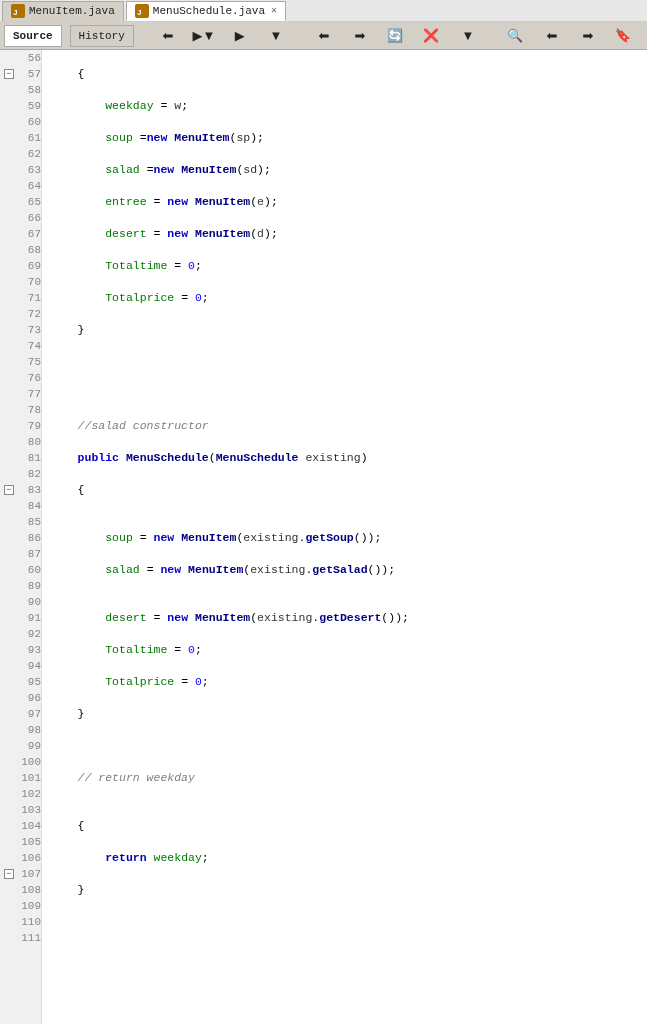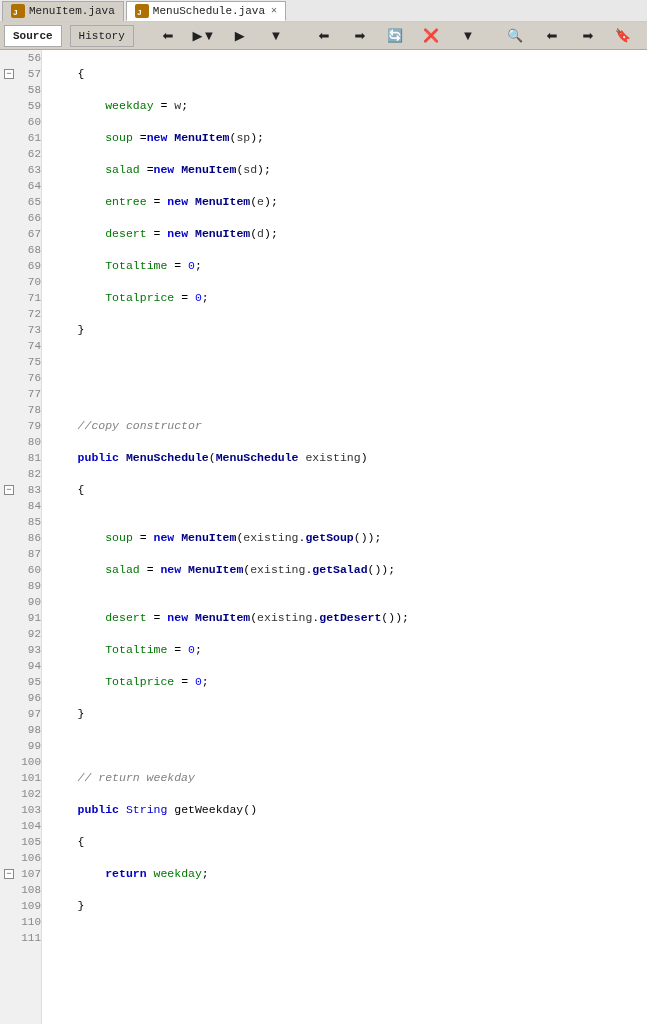--- a/index.html
+++ b/index.html
@@ -445,21 +445,21 @@
       <div class="code-line">        <span style="color:#007700">Totaltime</span> = <span class="num">0</span>;</div>
       <div class="code-line">&nbsp;</div>
       <div class="code-line">        <span style="color:#007700">Totalprice</span> = <span class="num">0</span>;</div>
       <div class="code-line">&nbsp;</div>
       <div class="code-line">    }</div>
       <div class="code-line">&nbsp;</div>
       <div class="code-line">&nbsp;</div>
       <div class="code-line">&nbsp;</div>
       <div class="code-line">&nbsp;</div>
       <div class="code-line">&nbsp;</div>
-      <div class="code-line"><span class="comment">    //copy constructor</span></div>
+      <div class="code-line"><span class="comment">    //salad constructor</span></div>
       <div class="code-line">&nbsp;</div>
       <div class="code-line">    <span class="kw">public</span> <span class="method">MenuSchedule</span>(<span class="method">MenuSchedule</span> <span style="color:#333">existing</span>)</div>
       <div class="code-line">&nbsp;</div>
       <div class="code-line">    {</div>
       <div class="code-line">&nbsp;</div>
       <div class="code-line">&nbsp;</div>
       <div class="code-line">        <span style="color:#007700">soup</span> = <span class="kw">new</span> <span class="method">MenuItem</span>(<span style="color:#333">existing</span>.<span class="method">getSoup</span>());</div>
       <div class="code-line">&nbsp;</div>
       <div class="code-line">        <span style="color:#007700">salad</span> = <span class="kw">new</span> <span class="method">MenuItem</span>(<span style="color:#333">existing</span>.<span class="method">getSalad</span>());</div>
       <div class="code-line">&nbsp;</div>
@@ -469,21 +469,20 @@
       <div class="code-line">        <span style="color:#007700">Totaltime</span> = <span class="num">0</span>;</div>
       <div class="code-line">&nbsp;</div>
       <div class="code-line">        <span style="color:#007700">Totalprice</span> = <span class="num">0</span>;</div>
       <div class="code-line">&nbsp;</div>
       <div class="code-line">    }</div>
       <div class="code-line">&nbsp;</div>
       <div class="code-line">&nbsp;</div>
       <div class="code-line">&nbsp;</div>
       <div class="code-line"><span class="comment">    // return weekday</span></div>
       <div class="code-line">&nbsp;</div>
-      <div class="code-line">    <span class="kw">public</span> <span class="type">String</span> getWeekday()</div>
       <div class="code-line">&nbsp;</div>
       <div class="code-line">    {</div>
       <div class="code-line">&nbsp;</div>
       <div class="code-line">        <span class="kw">return</span> <span style="color:#007700">weekday</span>;</div>
       <div class="code-line">&nbsp;</div>
       <div class="code-line">    }</div>
     </div>
 </div>
 
 </body></html>

